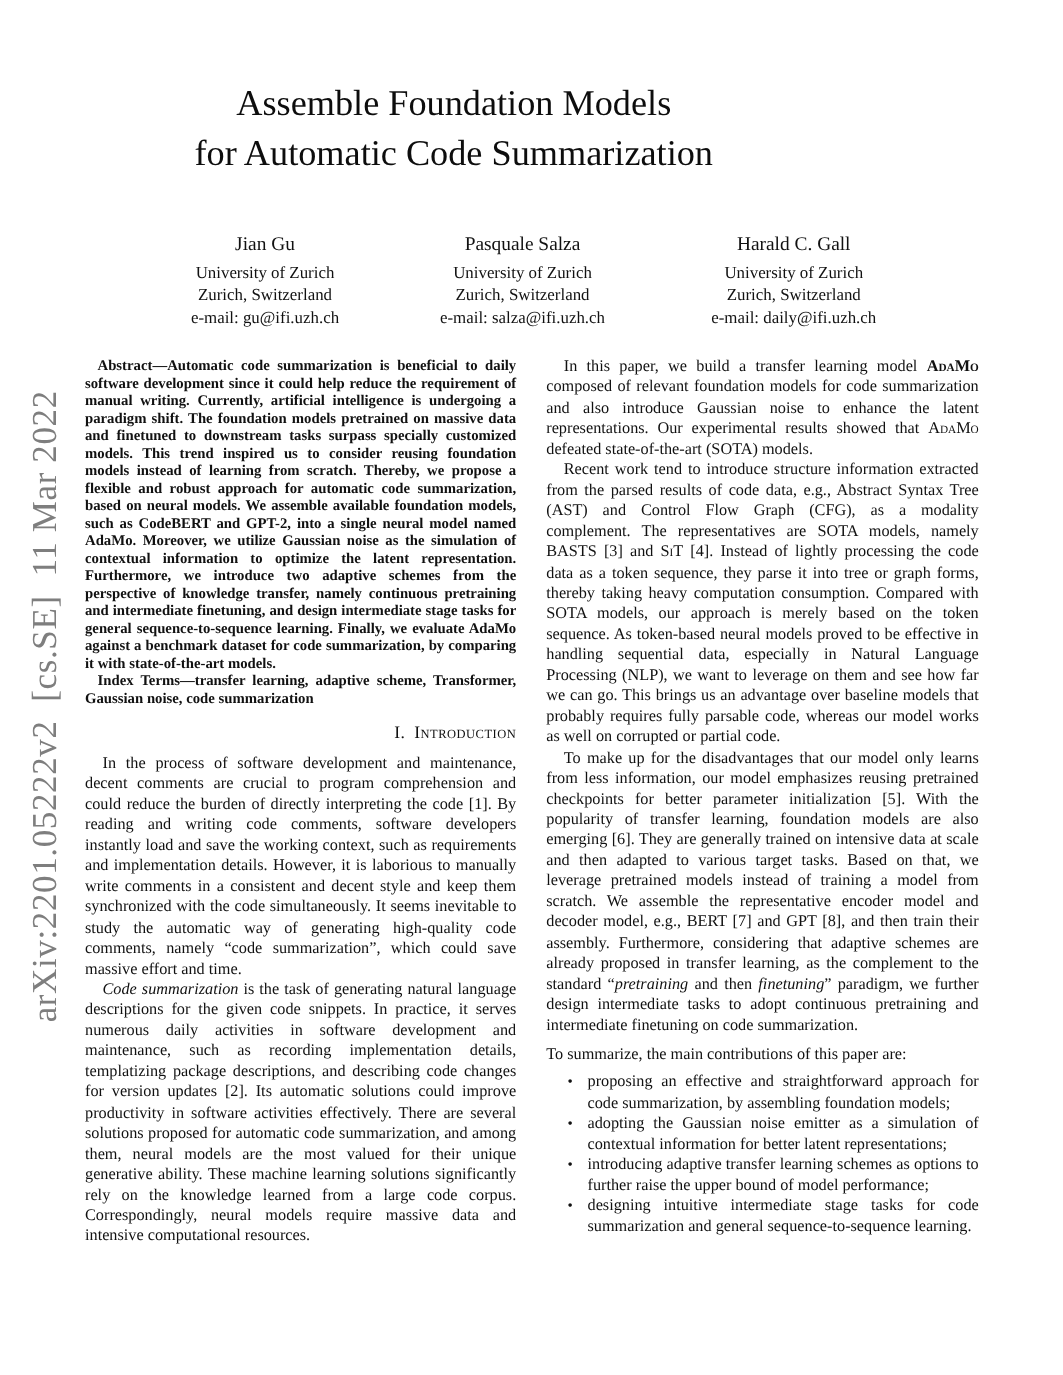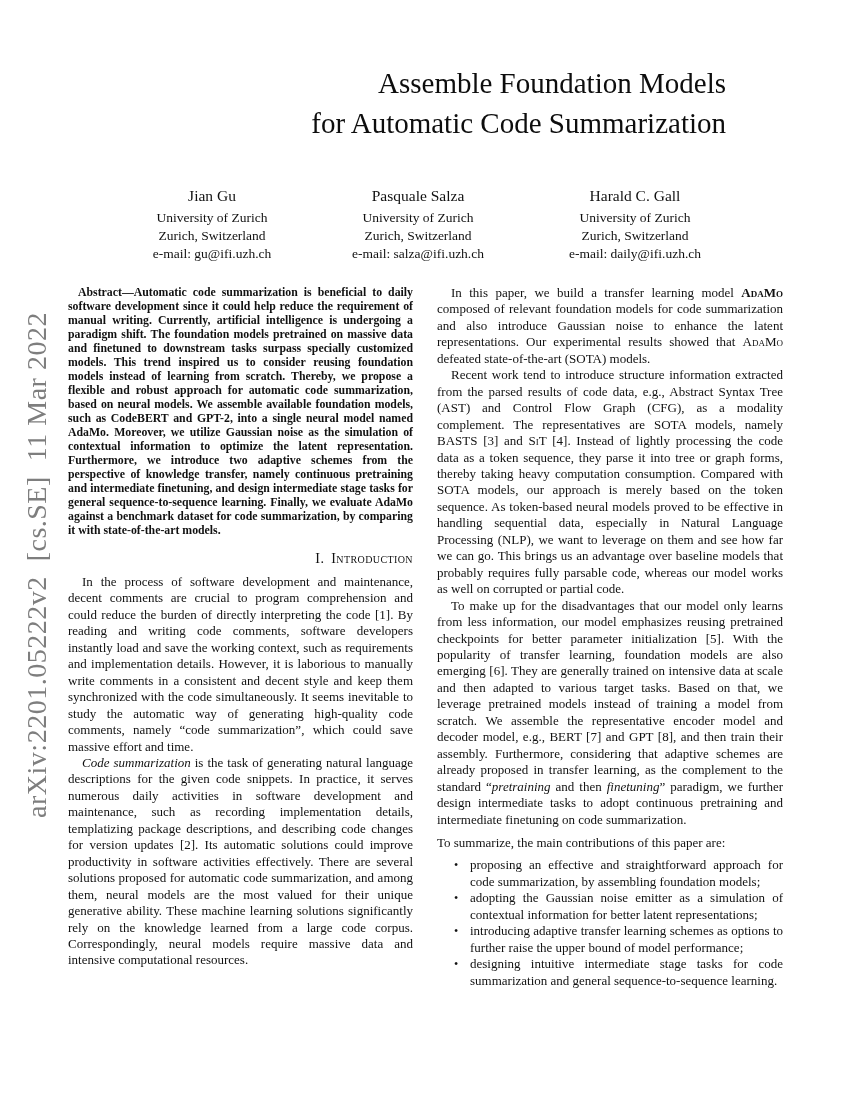--- a/index.html
+++ b/index.html
@@ -22,21 +22,21 @@
     color: #7e7e7e;
     white-space: pre;
     letter-spacing: 0.5px;
   }
 
   
   .title {
     position: absolute;
     top: 63px; left: 0;
     width: 726px;
-    text-align: right;
+    text-align: center;
     font-size: 29px;
     line-height: 40px;
     color: #0d0d0d;
   }
 
   
   .author {
     position: absolute;
     top: 161px;
     width: 240px;
@@ -137,20 +137,21 @@
 </div>
 <div class="author author-3">
   <div class="name">Harald C. Gall</div>
   <div class="line">University of Zurich</div>
   <div class="line">Zurich, Switzerland</div>
   <div class="line">e-mail: daily@ifi.uzh.ch</div>
 </div>
 
 <div class="col col-left">
   <p class="abstract-p"><span class="seg-bi">Abstract</span><span class="seg-b">—Automatic code summarization is beneficial to daily software development since it could help reduce the requirement of manual writing. Currently, artificial intelligence is undergoing a paradigm shift. The foundation models pretrained on massive data and finetuned to downstream tasks surpass specially customized models. This trend inspired us to consider reusing foundation models instead of learning from scratch. Thereby, we propose a flexible and robust approach for automatic code summarization, based on neural models. We assemble available foundation models, such as CodeBERT and GPT-2, into a single neural model named AdaMo. Moreover, we utilize Gaussian noise as the simulation of contextual information to optimize the latent representation. Furthermore, we introduce two adaptive schemes from the perspective of knowledge transfer, namely continuous pretraining and intermediate finetuning, and design intermediate stage tasks for general sequence-to-sequence learning. Finally, we evaluate AdaMo against a benchmark dataset for code summarization, by comparing it with state-of-the-art models.</span></p>
+  <p class="abstract-p"><span class="seg-bi">Index Terms</span><span class="seg-b">—transfer learning, adaptive scheme, Transformer, Gaussian noise, code summarization</span></p>
   <div class="section-heading"><span>I.</span><span class="seg-sc">Introduction</span></div>
   <p class="body-p"><span>In the process of software development and maintenance, decent comments are crucial to program comprehension and could reduce the burden of directly interpreting the code [1]. By reading and writing code comments, software developers instantly load and save the working context, such as requirements and implementation details. However, it is laborious to manually write comments in a consistent and decent style and keep them synchronized with the code simultaneously. It seems inevitable to study the automatic way of generating high-quality code comments, namely “code summarization”, which could save massive effort and time.</span></p>
   <p class="body-p"><span class="seg-i">Code summarization</span><span> is the task of generating natural language descriptions for the given code snippets. In practice, it serves numerous daily activities in software development and maintenance, such as recording implementation details, templatizing package descriptions, and describing code changes for version updates [2]. Its automatic solutions could improve productivity in software activities effectively. There are several solutions proposed for automatic code summarization, and among them, neural models are the most valued for their unique generative ability. These machine learning solutions significantly rely on the knowledge learned from a large code corpus. Correspondingly, neural models require massive data and intensive computational resources.</span></p>
 </div>
 
 <div class="col col-right">
   <p class="body-p"><span>In this paper, we build a transfer learning model </span><span class="seg-bsc">AdaMo</span><span> composed of relevant foundation models for code summarization and also introduce Gaussian noise to enhance the latent representations. Our experimental results showed that </span><span class="seg-sc">AdaMo</span><span> defeated state-of-the-art (SOTA) models.</span></p>
   <p class="body-p"><span>Recent work tend to introduce structure information extracted from the parsed results of code data, e.g., Abstract Syntax Tree (AST) and Control Flow Graph (CFG), as a modality complement. The representatives are SOTA models, namely BASTS [3] and </span><span class="seg-sc">SiT</span><span> [4]. Instead of lightly processing the code data as a token sequence, they parse it into tree or graph forms, thereby taking heavy computation consumption. Compared with SOTA models, our approach is merely based on the token sequence. As token-based neural models proved to be effective in handling sequential data, especially in Natural Language Processing (NLP), we want to leverage on them and see how far we can go. This brings us an advantage over baseline models that probably requires fully parsable code, whereas our model works as well on corrupted or partial code.</span></p>
   <p class="body-p"><span>To make up for the disadvantages that our model only learns from less information, our model emphasizes reusing pretrained checkpoints for better parameter initialization [5]. With the popularity of transfer learning, foundation models are also emerging [6]. They are generally trained on intensive data at scale and then adapted to various target tasks. Based on that, we leverage pretrained models instead of training a model from scratch. We assemble the representative encoder model and decoder model, e.g., BERT [7] and GPT [8], and then train their assembly. Furthermore, considering that adaptive schemes are already proposed in transfer learning, as the complement to the standard “</span><span class="seg-i">pretraining</span><span> and then </span><span class="seg-i">finetuning</span><span>” paradigm, we further design intermediate tasks to adopt continuous pretraining and intermediate finetuning on code summarization.</span></p>
   <p class="body-p noindent">To summarize, the main contributions of this paper are:</p>

